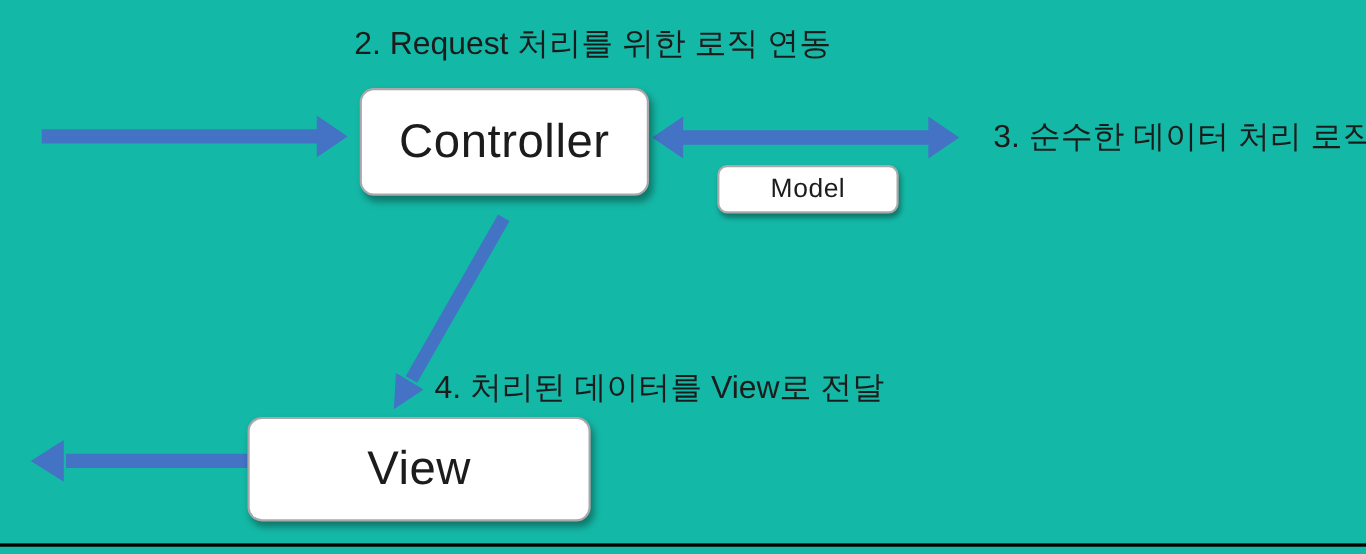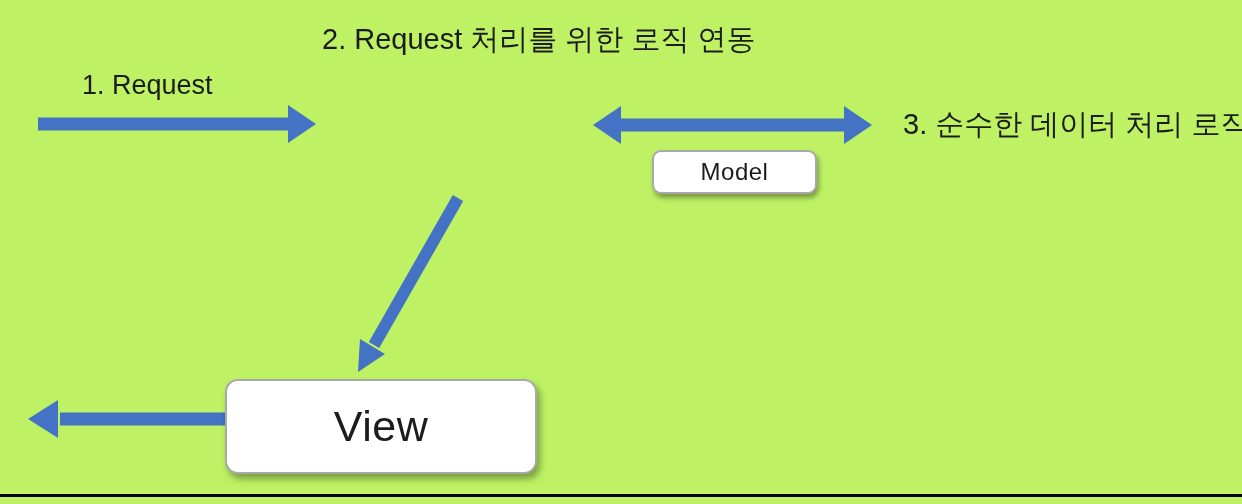--- a/index.html
+++ b/index.html
@@ -9,21 +9,21 @@
     --node-fill: #ffffff;
     --rule-color: #000000;
   }
   * { margin: 0; padding: 0; box-sizing: border-box; }
   html, body { background: #ffffff; }
   body { font-family: "Liberation Sans", sans-serif; }
   .stage {
     position: relative;
     width: 1242px;
     height: 504px;
-    background: #bef264;
+    background: #14b8a6;
     overflow: hidden;
   }
   .arrows-layer {
     position: absolute;
     left: 0; top: 0;
     width: 1242px;
     height: 504px;
     pointer-events: none;
   }
   .arrow-shaft {
@@ -105,29 +105,32 @@
     </g>
 
     <g>
       <line class="arrow-shaft" x1="60" y1="419" x2="225" y2="419" stroke-width="13"></line>
       <polygon class="arrow-head" points="58,400 28,419 58,438"></polygon>
     </g>
   </svg>
 
   <div class="anno anno-step2">2. Request 처리를 위한 로직 연동</div>
 
-  <div class="anno anno-step1">1. Request</div>
 
+  <div class="node node-controller">
+    <span>Controller</span>
+  </div>
 
   <div class="anno anno-step3">3. 순수한 데이터 처리 로직</div>
 
   <div class="node node-model">
     <span>Model</span>
   </div>
 
+  <div class="anno anno-step4">4. 처리된 데이터를 View로 전달</div>
 
   <div class="node node-view">
     <span>View</span>
   </div>
 
 
   <div class="bottom-rule"></div>
 
 </div>
 

